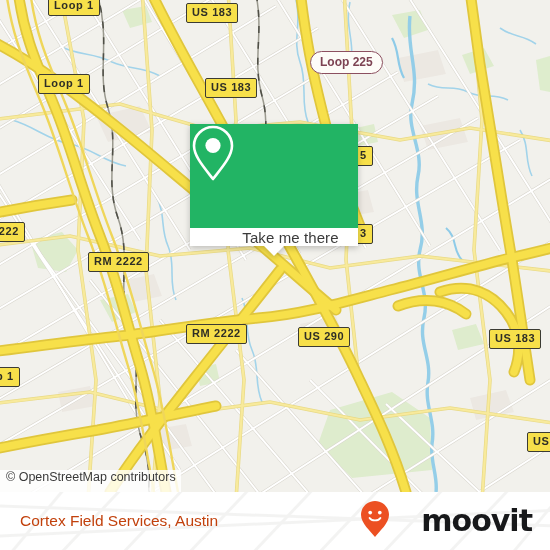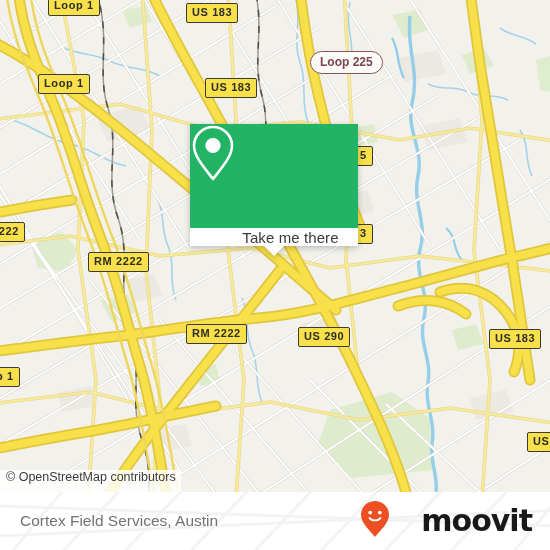--- a/index.html
+++ b/index.html
@@ -144,21 +144,21 @@
     top: 0;
     width: 550px;
     height: 58px;
     opacity: 0.11;
   }
   .footer-title {
     position: absolute;
     left: 20px;
     top: 50%;
     transform: translateY(-50%);
-    color: #737373;
+    color: #c2410c;
     font-size: 15.5px;
     font-family: "Liberation Sans", sans-serif;
     white-space: nowrap;
   }
   .brand {
     position: absolute;
     right: 18px;
     top: 50%;
     transform: translateY(-50%);
     display: flex;

